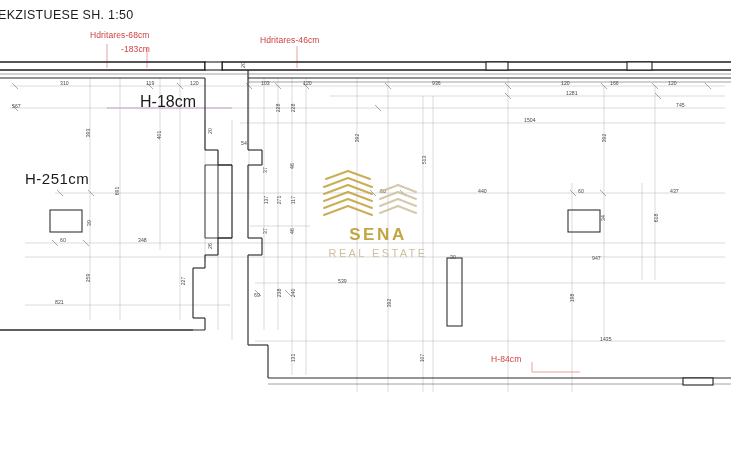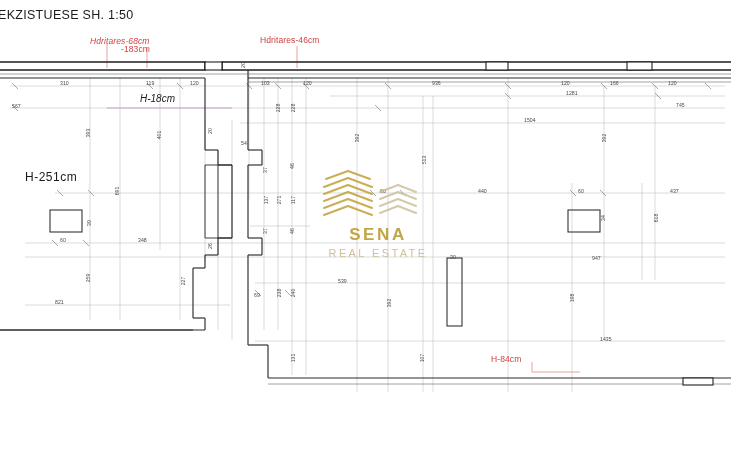--- a/index.html
+++ b/index.html
@@ -8,29 +8,29 @@
   #plan{position:absolute;inset:0;}
   .title-text{
     position:absolute;left:-2px;top:8px;
     font-family:"Liberation Sans",sans-serif;
     font-size:12.5px;letter-spacing:.3px;color:#1c1c1c;white-space:nowrap;
   }
   .room-label{
     position:absolute;font-family:"Liberation Sans",sans-serif;
     color:#1a1a1a;white-space:nowrap;
   }
-  .room-251{left:25px;top:170px;font-size:12px;letter-spacing:.5px;text-align:center;}
+  .room-251{left:25px;top:170px;font-size:15px;letter-spacing:.5px;text-align:center;}
   .room-247{left:513px;top:282px;font-size:16.5px;letter-spacing:.5px;}
   .red-label{
     position:absolute;font-family:"Liberation Sans",sans-serif;
     font-size:8.5px;color:#cf4040;white-space:nowrap;letter-spacing:.1px;
   }
   .lbl-h18{
     position:absolute;font-family:"Liberation Sans",sans-serif;
-    font-size:10px;color:#1a1a1a;white-space:nowrap;font-style:italic;
+    font-size:16px;color:#1a1a1a;white-space:nowrap;
   }
   
   #logo{
     position:absolute;left:318px;top:163px;width:120px;height:105px;
     pointer-events:none;opacity:.97;
   }
   #logo .brand{
     position:absolute;left:0;width:120px;text-align:center;
     font-family:"Liberation Sans",sans-serif;
   }
@@ -206,21 +206,21 @@
     </g>
     <g fill="#ffffff" stroke="#1f1f1f" stroke-width="1.1">
       <rect x="683" y="378" width="30" height="7"></rect>
     </g>
   </svg>
 
   <div class="title-text">EKZISTUESE SH. 1:50</div>
 
   <div class="room-label room-251">H-251cm</div>
 
-  <div class="red-label" style="left:90px;top:36px;font-style:italic;">Hdritares-68cm</div>
+  <div class="red-label" style="left:90px;top:30px;">Hdritares-68cm</div>
   <div class="red-label" style="left:121px;top:44px;">-183cm</div>
   <div class="red-label" style="left:260px;top:35px;">Hdritares-46cm</div>
   <div class="red-label" style="left:491px;top:354px;">H-84cm</div>
 
   <div class="lbl-h18" style="left:140px;top:93px;">H-18cm</div>
 
   <div class="dim-txt" style="left:60px;top:80px;">310</div>
   <div class="dim-txt" style="left:146px;top:80px;">119</div>
   <div class="dim-txt" style="left:190px;top:80px;">120</div>
   <div class="dim-txt" style="left:261px;top:80px;">103</div>

